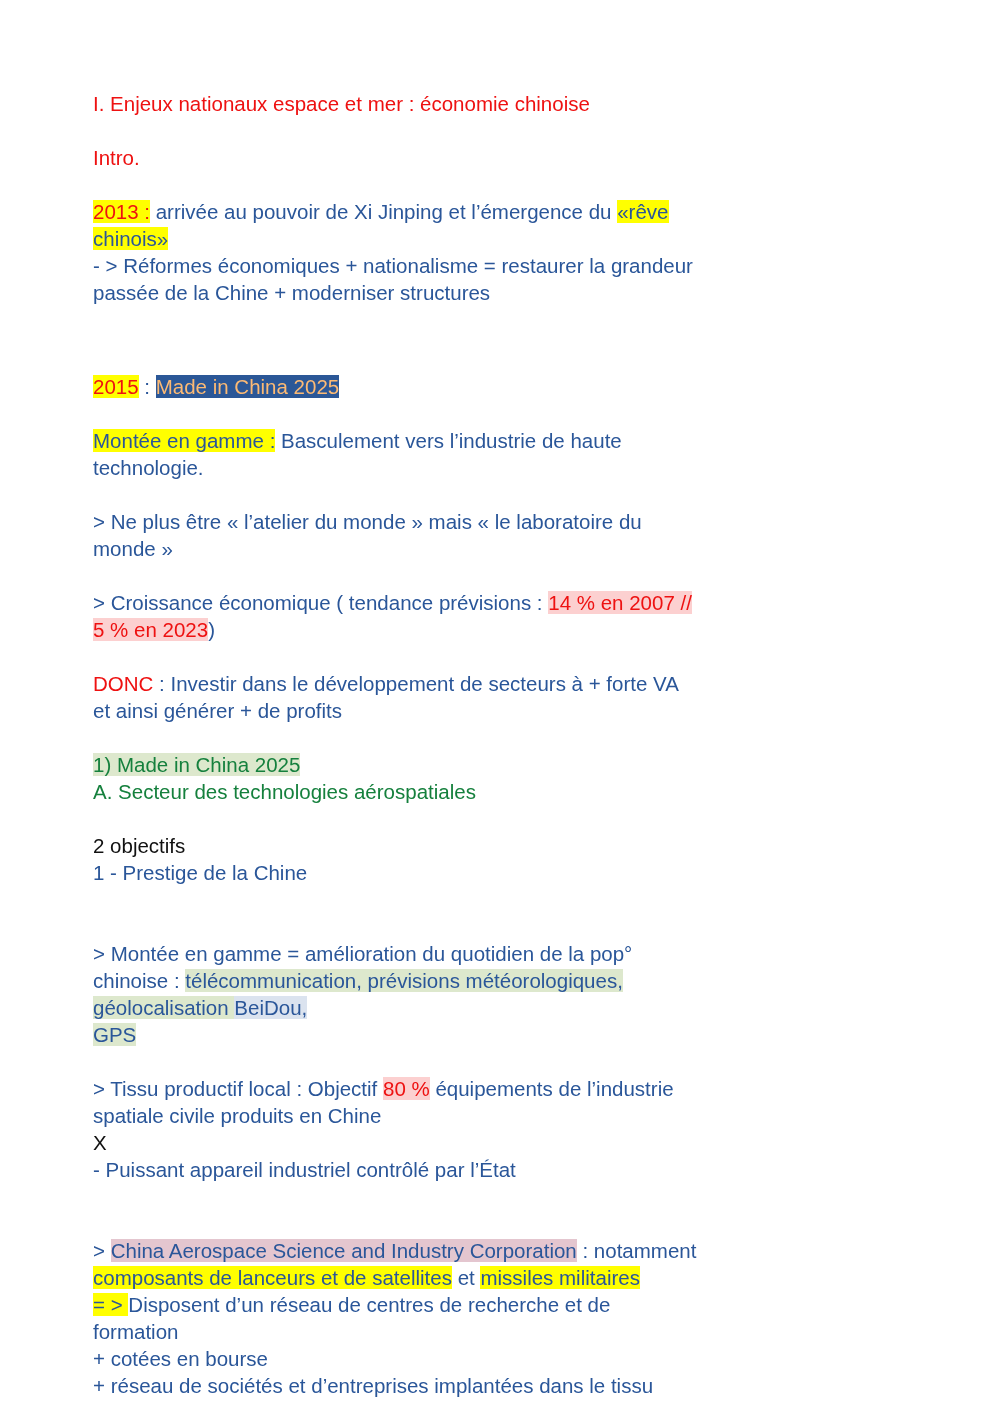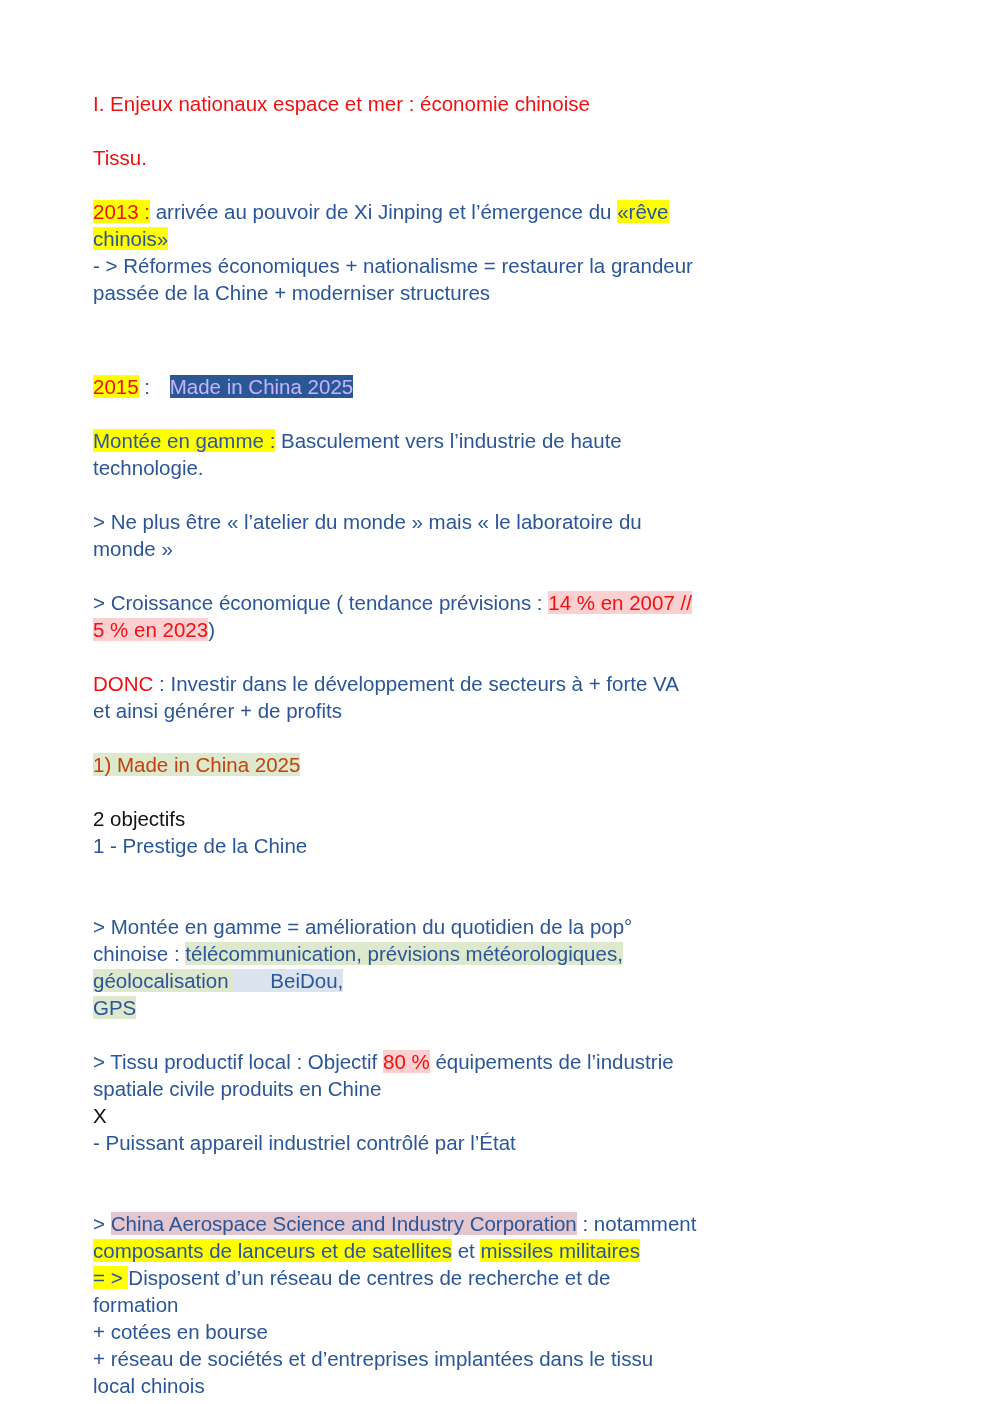--- a/index.html
+++ b/index.html
@@ -30,52 +30,51 @@
     margin: 0;
   }
   .blank {
     height: 27px;
   }
   .blank-sm {
     height: 13px;
   }
   .red      { color: #ee1111; }
   .blue     { color: #2a5699; }
-  .green    { color: #c2410c; }
+  .green    { color: #15803d; }
   .black    { color: #111111; margin-top: 16px; }
   .u        { text-underline-offset: 2px; }
 
   .hl-yellow { background-color: #ffff00; }
   .hl-pink   { background-color: #fcd0d0; }
   .hl-green  { background-color: #dde8cd; }
-  .hl-blue   { background-color: #dbe3ef; padding-left: 36px; }
+  .hl-blue   { background-color: #dbe3ef; }
   .hl-mauve  { background-color: #e4c6cf; }
   .sel {
     background-color: #2b5797;
-    color: #c4b5fd;
-    margin-left: 14px;
+    color: #fdba74;
   }
   .title {
     color: #ee1111;
   }
 </style>
 </head>
 <body>
 
 <div class="page">
   <div class="doc">
 
     <p>
       <span class="title">I. Enjeux nationaux espace et mer : économie chinoise</span>
     </p>
 
     <div class="blank"></div>
 
     <p>
-      <span class="red">Tissu.</span>
+      <span class="red">Intro.</span>
     </p>
 
     <div class="blank"></div>
 
     <p>
       <span class="red hl-yellow">2013 :</span><span class="blue"> arrivée au pouvoir de Xi Jinping et l’émergence du </span><span class="blue hl-yellow">«rêve chinois»</span><br>
       <span class="blue">- &gt; Réformes économiques + nationalisme = restaurer la grandeur passée de la Chine + moderniser structures</span>
     </p>
 
     <div class="blank"></div>
@@ -107,20 +106,21 @@
     <div class="blank"></div>
 
     <p>
       <span class="red u">DONC</span><span class="blue"> : Investir dans le développement de </span><span class="blue u">secteurs à + forte VA</span><span class="blue"> et ainsi générer </span><span class="blue u">+ de profits</span>
     </p>
 
     <div class="blank"></div>
 
     <p>
       <span class="green hl-green">1) Made in China 2025</span><br>
+      <span class="green">A. Secteur des technologies aérospatiales</span>
     </p>
 
     <div class="blank"></div>
 
     <p>
       <span class="black"> 2 objectifs</span><br>
       <span class="blue">1 - Prestige de la Chine</span>
     </p>
 
     <div class="blank"></div>

